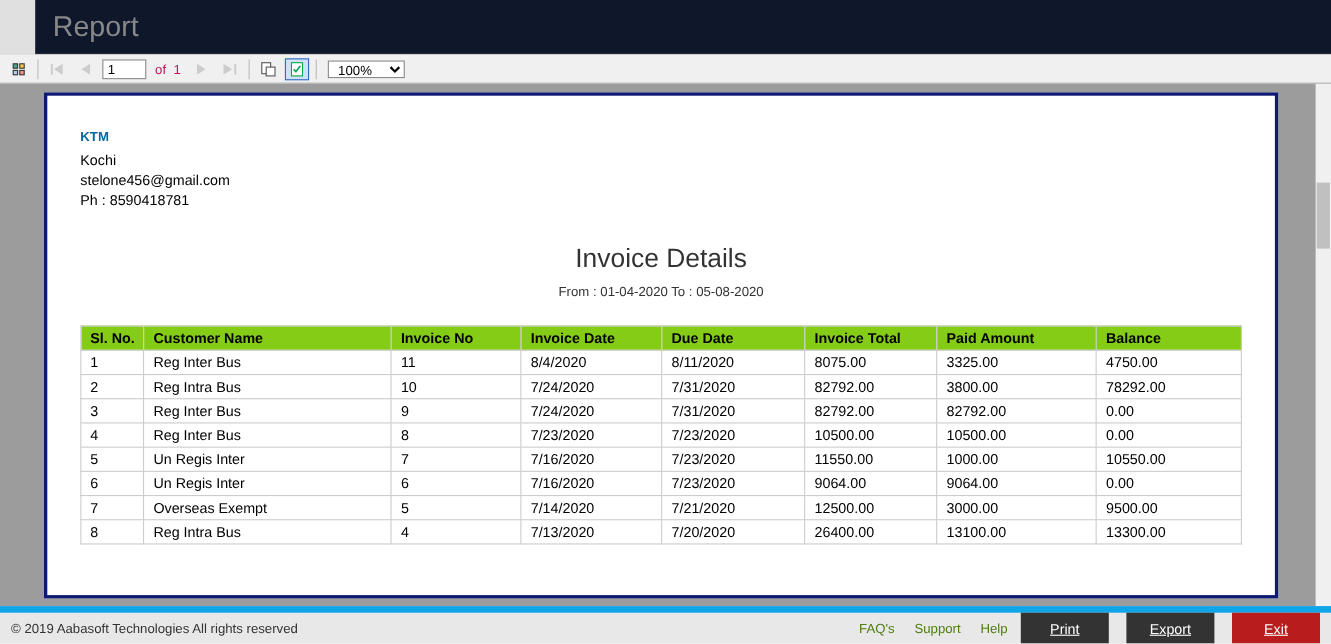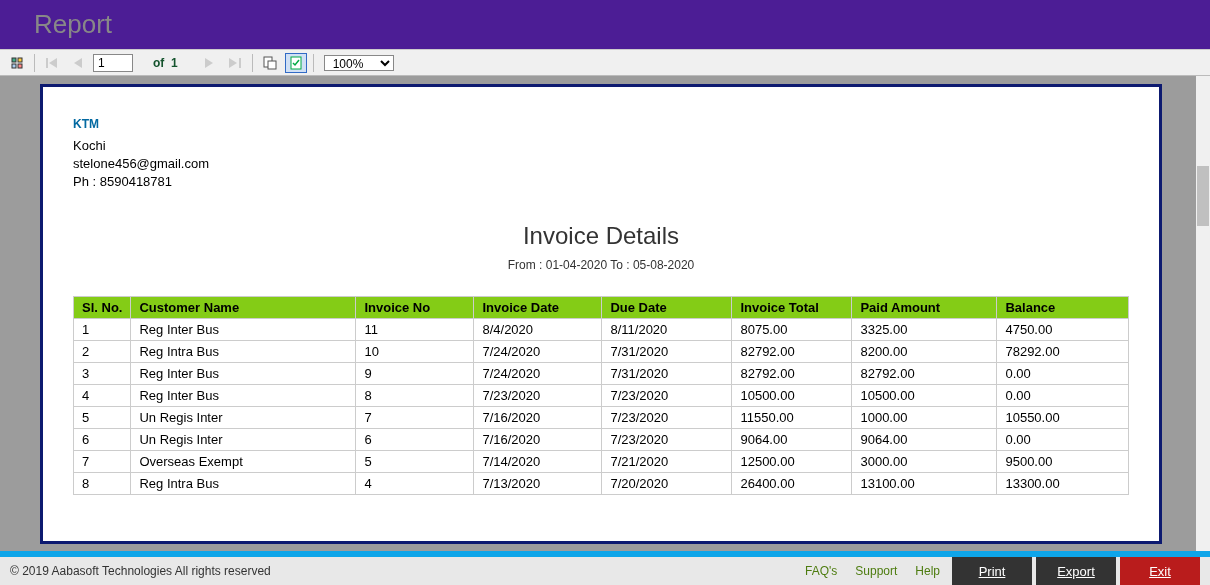--- a/index.html
+++ b/index.html
@@ -6,26 +6,27 @@
     body {
       font-family: "Segoe UI", Tahoma, sans-serif;
       background: #e0e0e0;
       width: 1210px;
       height: 585px;
       overflow: hidden;
       position: relative;
       font-size: 13px;
     }
     .title-bar {
-      background: #4c1d95;
+      background: #0f172a;
       height: 50px;
-      padding: 6px 34px;
+      padding: 6px 16px;
       display: flex;
       align-items: center;
       border-bottom: 1px solid #ccc;
+      margin-left: 32px;
     }
     .title-text {
       font-size: 26px;
       color: #888;
       font-weight: 300;
       font-family: "Segoe UI Light", "Segoe UI", sans-serif;
     }
     .toolbar {
       background: #f0f0f0;
       height: 26px;
@@ -58,21 +59,21 @@
     .nav-arrow { fill: #888; }
     .nav-arrow.disabled { fill: #ccc; }
     .page-input {
       width: 40px;
       height: 18px;
       font-size: 12px;
       padding: 0 4px;
       border: 1px solid #888;
       background: #fff;
     }
-    .page-of { font-size: 12px; color: #14532d; margin: 0 16px; font-weight: bold; }
+    .page-of { font-size: 12px; color: #be185d; margin: 0 4px; }
     .zoom-select {
       width: 70px;
       height: 16px;
       font-size: 12px;
       padding: 0 4px;
       border: 1px solid #888;
       background: #fff;
       margin-left: 4px;
     }
     .viewport {
@@ -151,21 +152,21 @@
       height: 34px;
       background: #e8e8e8;
       display: flex;
       align-items: center;
       padding: 0 10px;
       border-top: 6px solid #0ea5e9;
     }
     .copyright { font-size: 12px; color: #333; }
     .footer-links { margin-left: auto; display: flex; gap: 18px; margin-right: 12px; }
     .footer-link { font-size: 12px; color: #4d7c0f; text-decoration: none; cursor: pointer; }
-    .footer-buttons { display: flex; gap: 4px; }
+    .footer-buttons { display: flex; gap: 16px; }
     .footer-btn {
       width: 80px;
       height: 28px;
       color: #fff;
       font-size: 13px;
       border: none;
       cursor: pointer;
       text-decoration: underline;
     }
     .btn-dark { background: #333; }
@@ -265,21 +266,21 @@
             <td class="col-paid">3325.00</td>
             <td class="col-balance">4750.00</td>
           </tr>
           <tr>
             <td class="col-sl">2</td>
             <td class="col-customer">Reg Intra Bus</td>
             <td class="col-invno">10</td>
             <td class="col-invdate">7/24/2020</td>
             <td class="col-duedate">7/31/2020</td>
             <td class="col-total">82792.00</td>
-            <td class="col-paid">8200.00</td>
+            <td class="col-paid">3800.00</td>
             <td class="col-balance">78292.00</td>
           </tr>
           <tr>
             <td class="col-sl">3</td>
             <td class="col-customer">Reg Inter Bus</td>
             <td class="col-invno">9</td>
             <td class="col-invdate">7/24/2020</td>
             <td class="col-duedate">7/31/2020</td>
             <td class="col-total">82792.00</td>
             <td class="col-paid">82792.00</td>

